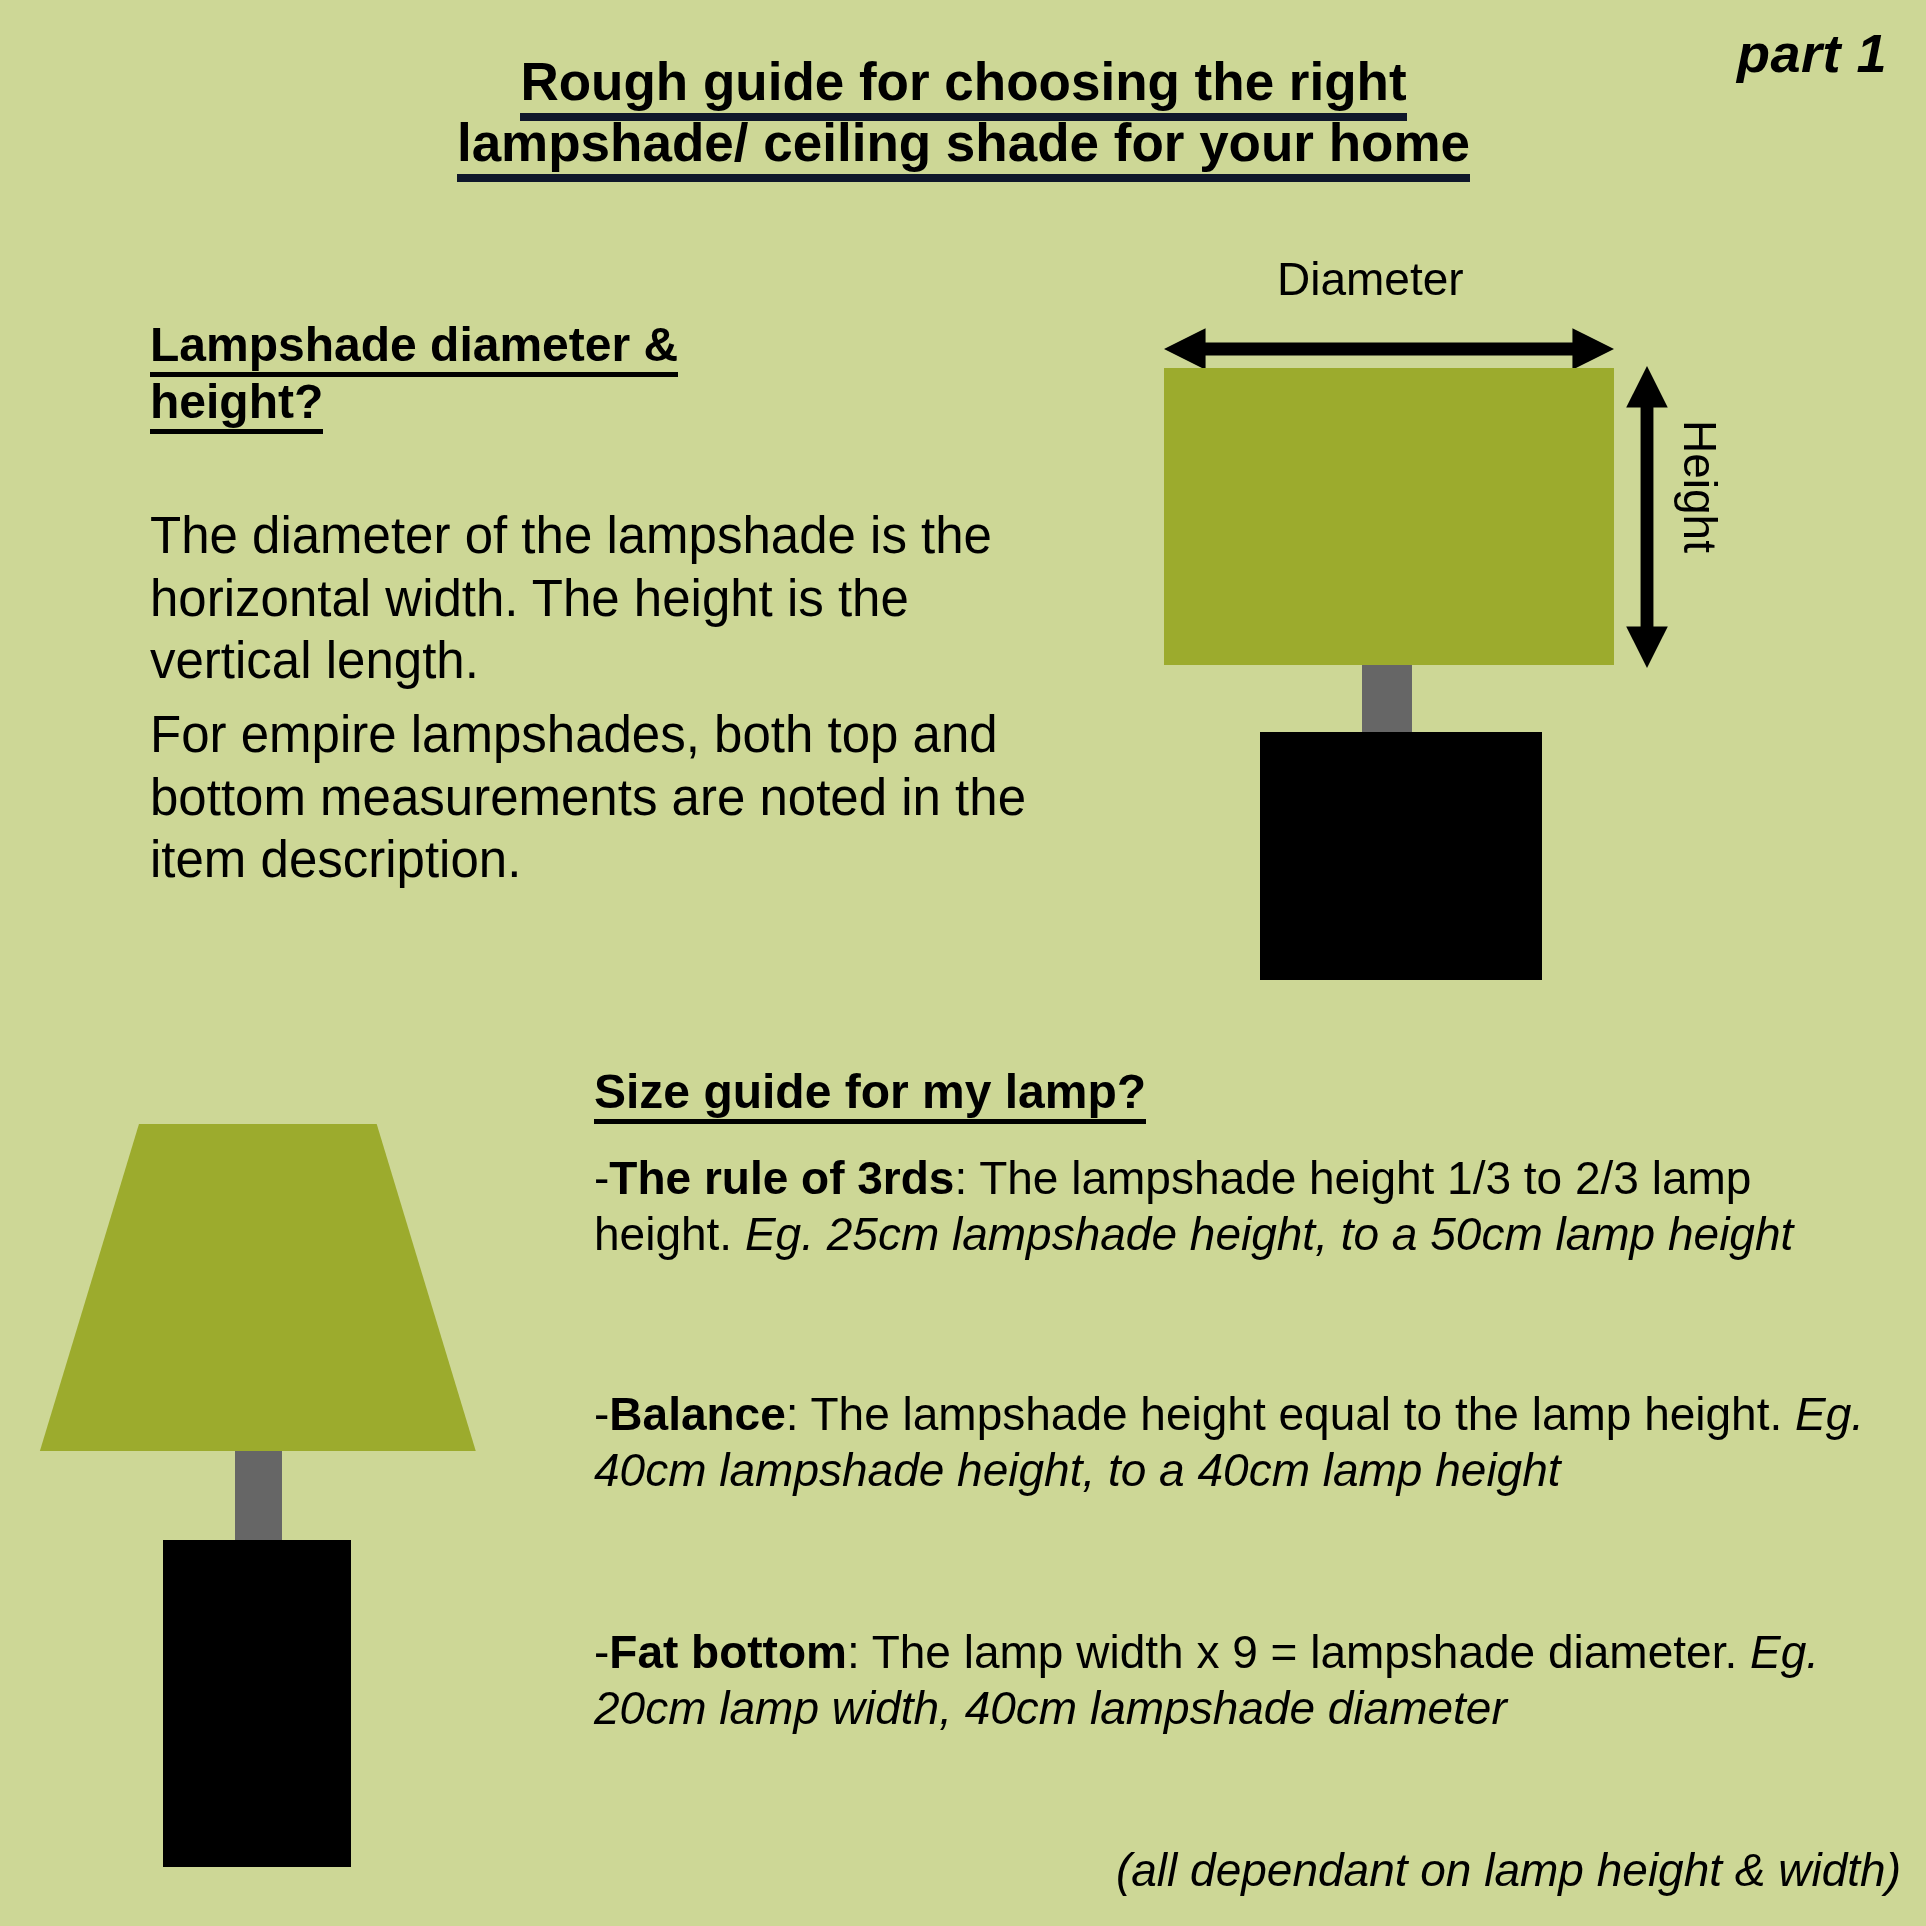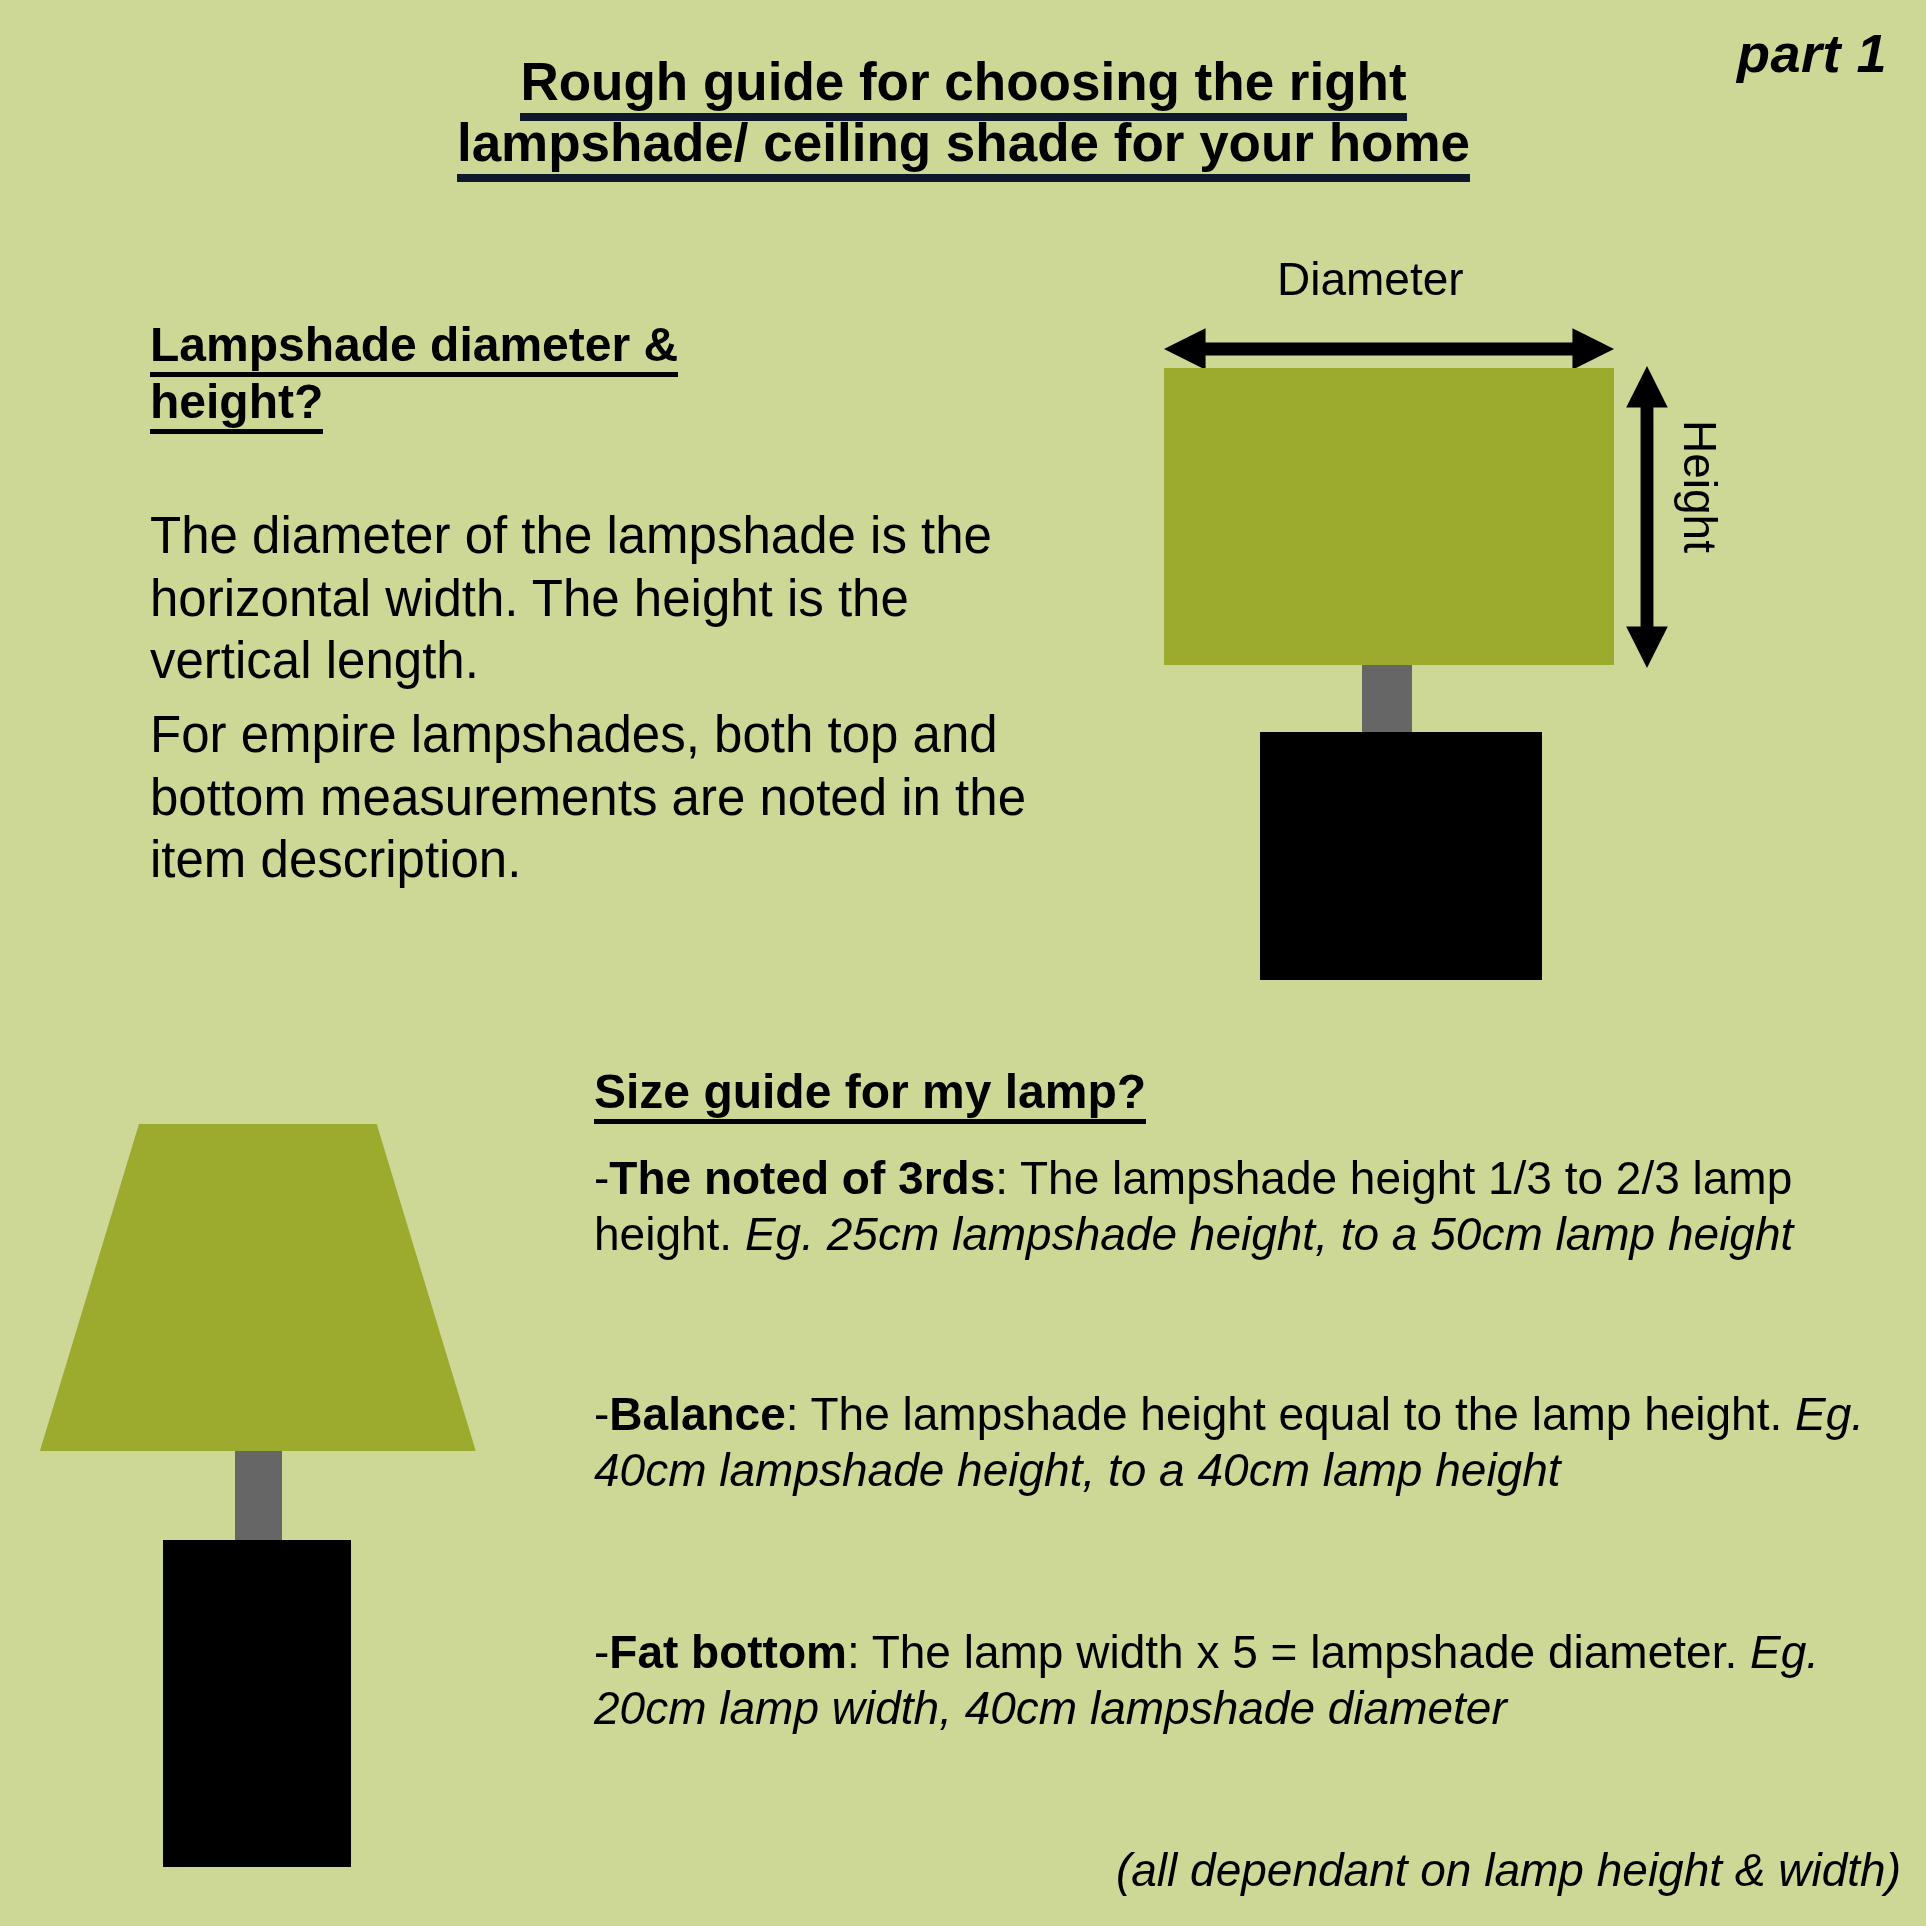--- a/index.html
+++ b/index.html
@@ -255,22 +255,22 @@
       <polygon points="110,0 350,0 450,330 10,330" fill="#9cab2d"></polygon>
     </svg>
     <div class="neck"></div>
     <div class="base"></div>
   </div>
 
   <div class="section-heading" id="size-guide-heading">
     <span>Size guide for my lamp?</span>
   </div>
 
-  <div class="guide-item" id="guide-1"><span>-</span><b>The noted of 3rds</b><span>: The lampshade height 1/3 to 2/3 lamp height. </span><i>Eg. 25cm lampshade height, to a 50cm lamp height</i></div>
+  <div class="guide-item" id="guide-1"><span>-</span><b>The rule of 3rds</b><span>: The lampshade height 1/3 to 2/3 lamp height. </span><i>Eg. 25cm lampshade height, to a 50cm lamp height</i></div>
 
   <div class="guide-item" id="guide-2"><span>-</span><b>Balance</b><span>: The lampshade height equal to the lamp height. </span><i>Eg. 40cm lampshade height, to a 40cm lamp height</i></div>
 
-  <div class="guide-item" id="guide-3"><span>-</span><b>Fat bottom</b><span>: The lamp width x 5 = lampshade diameter. </span><i>Eg. 20cm lamp width, 40cm lampshade diameter</i></div>
+  <div class="guide-item" id="guide-3"><span>-</span><b>Fat bottom</b><span>: The lamp width x 9 = lampshade diameter. </span><i>Eg. 20cm lamp width, 40cm lampshade diameter</i></div>
 
   <div id="guide-note">(all dependant on lamp height &amp; width)</div>
 
 </div>
 
 
 </body></html>

